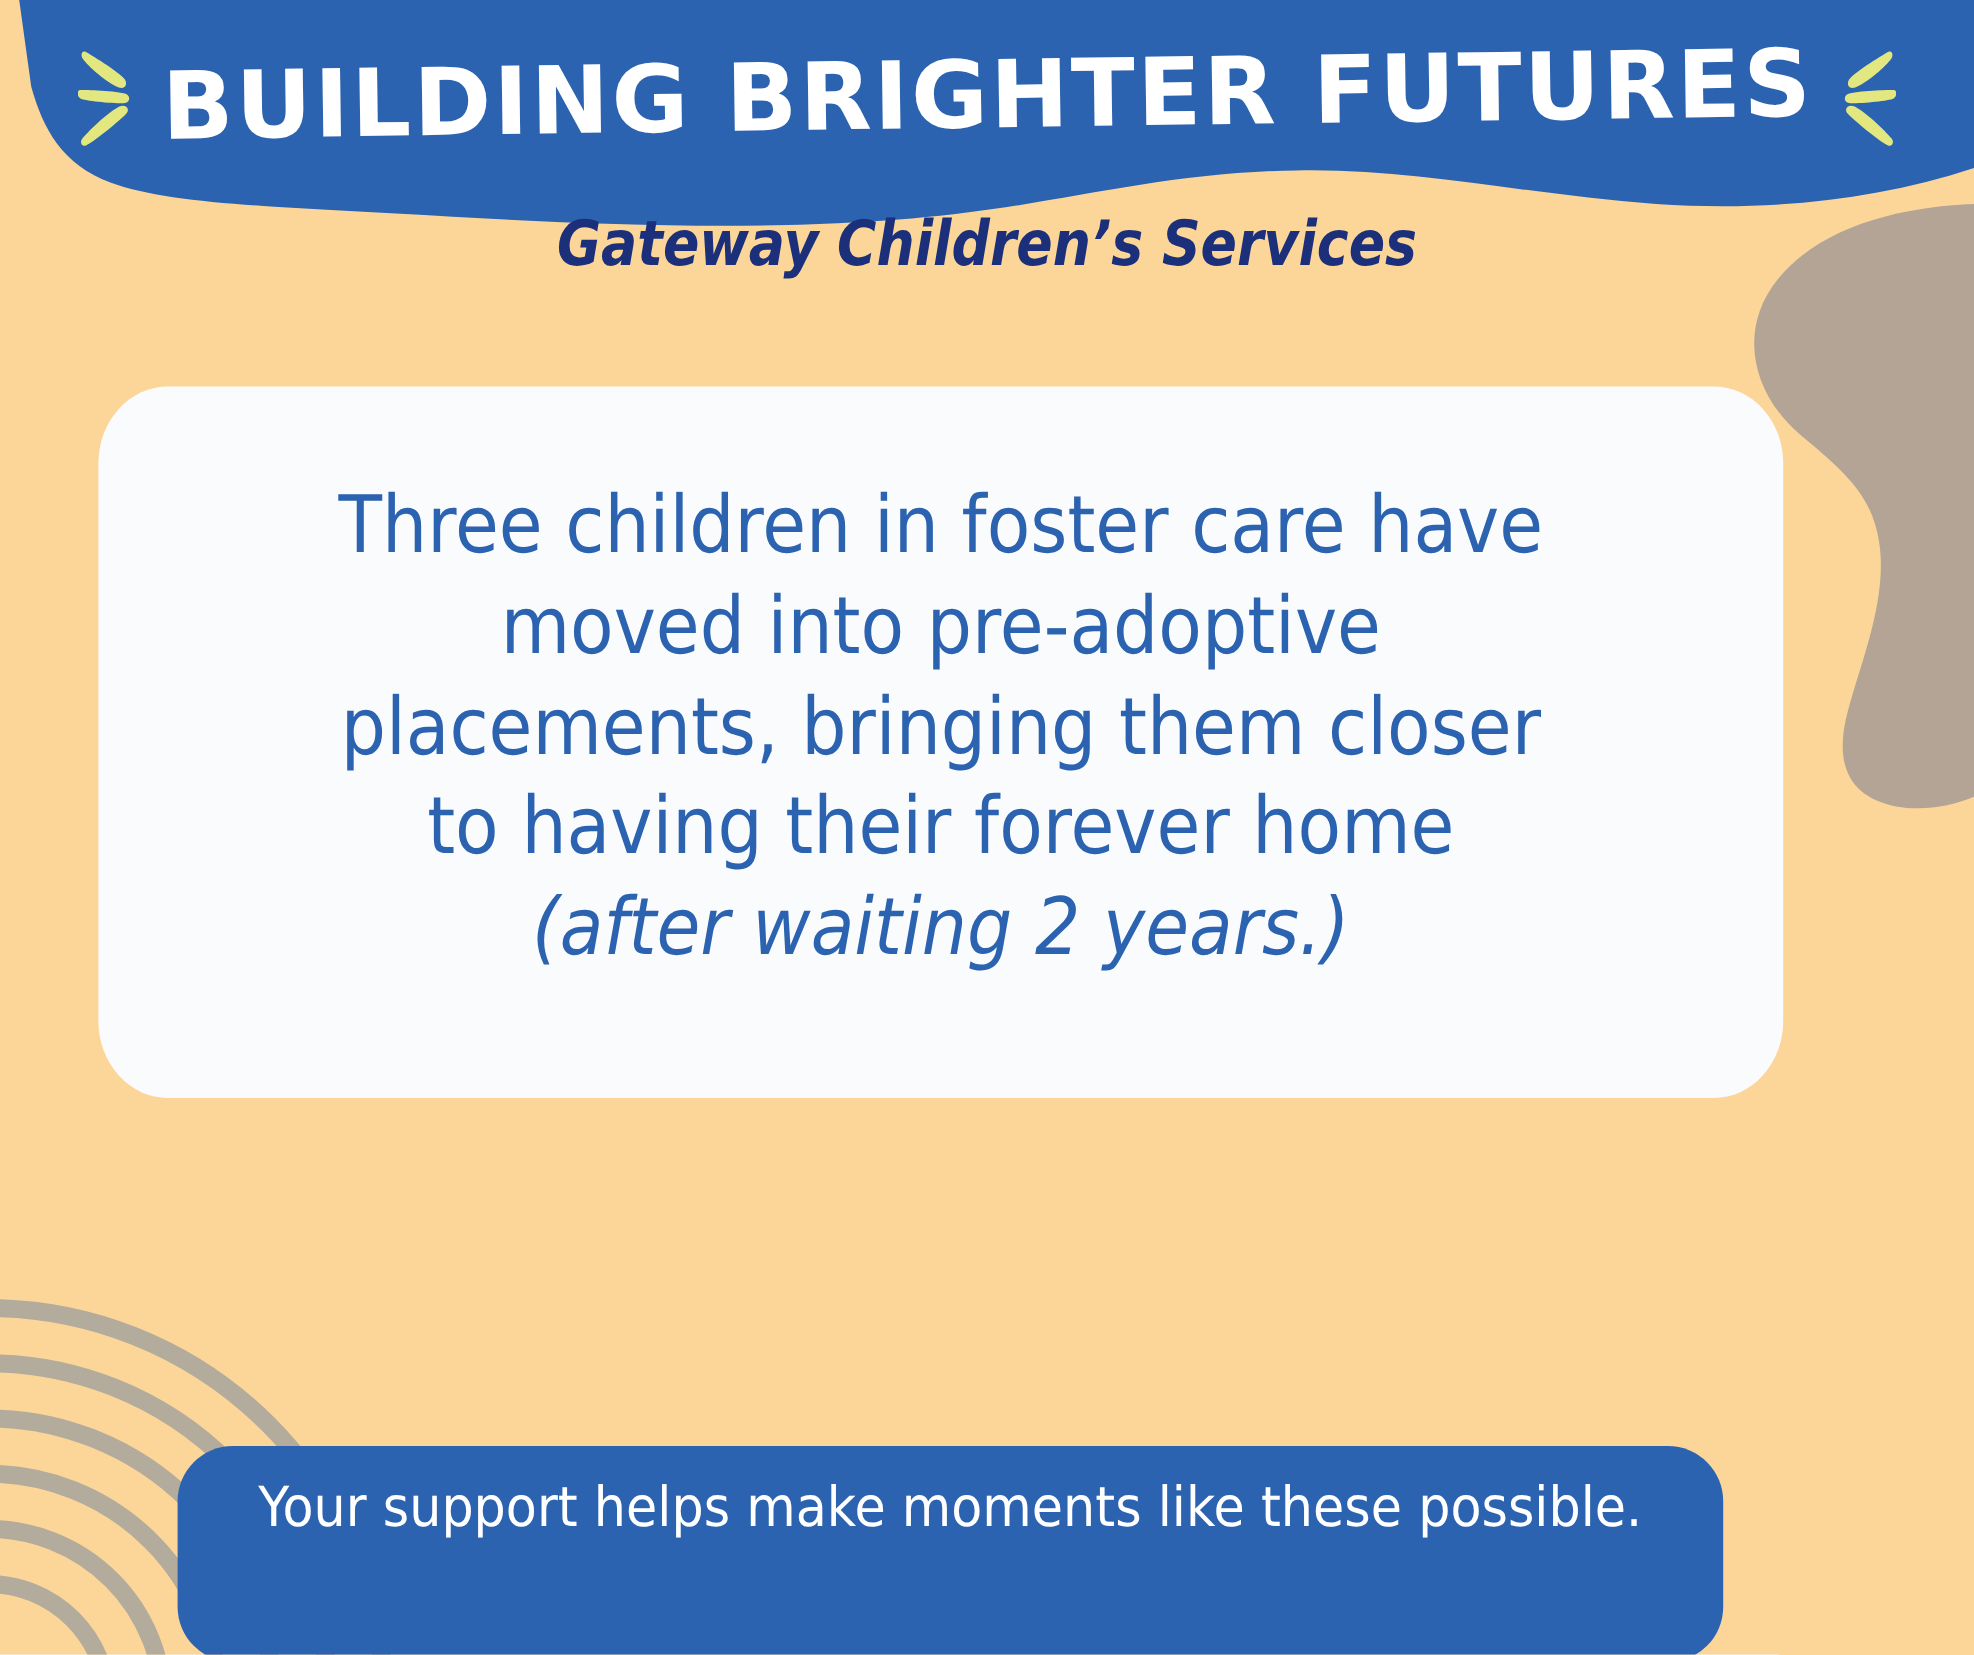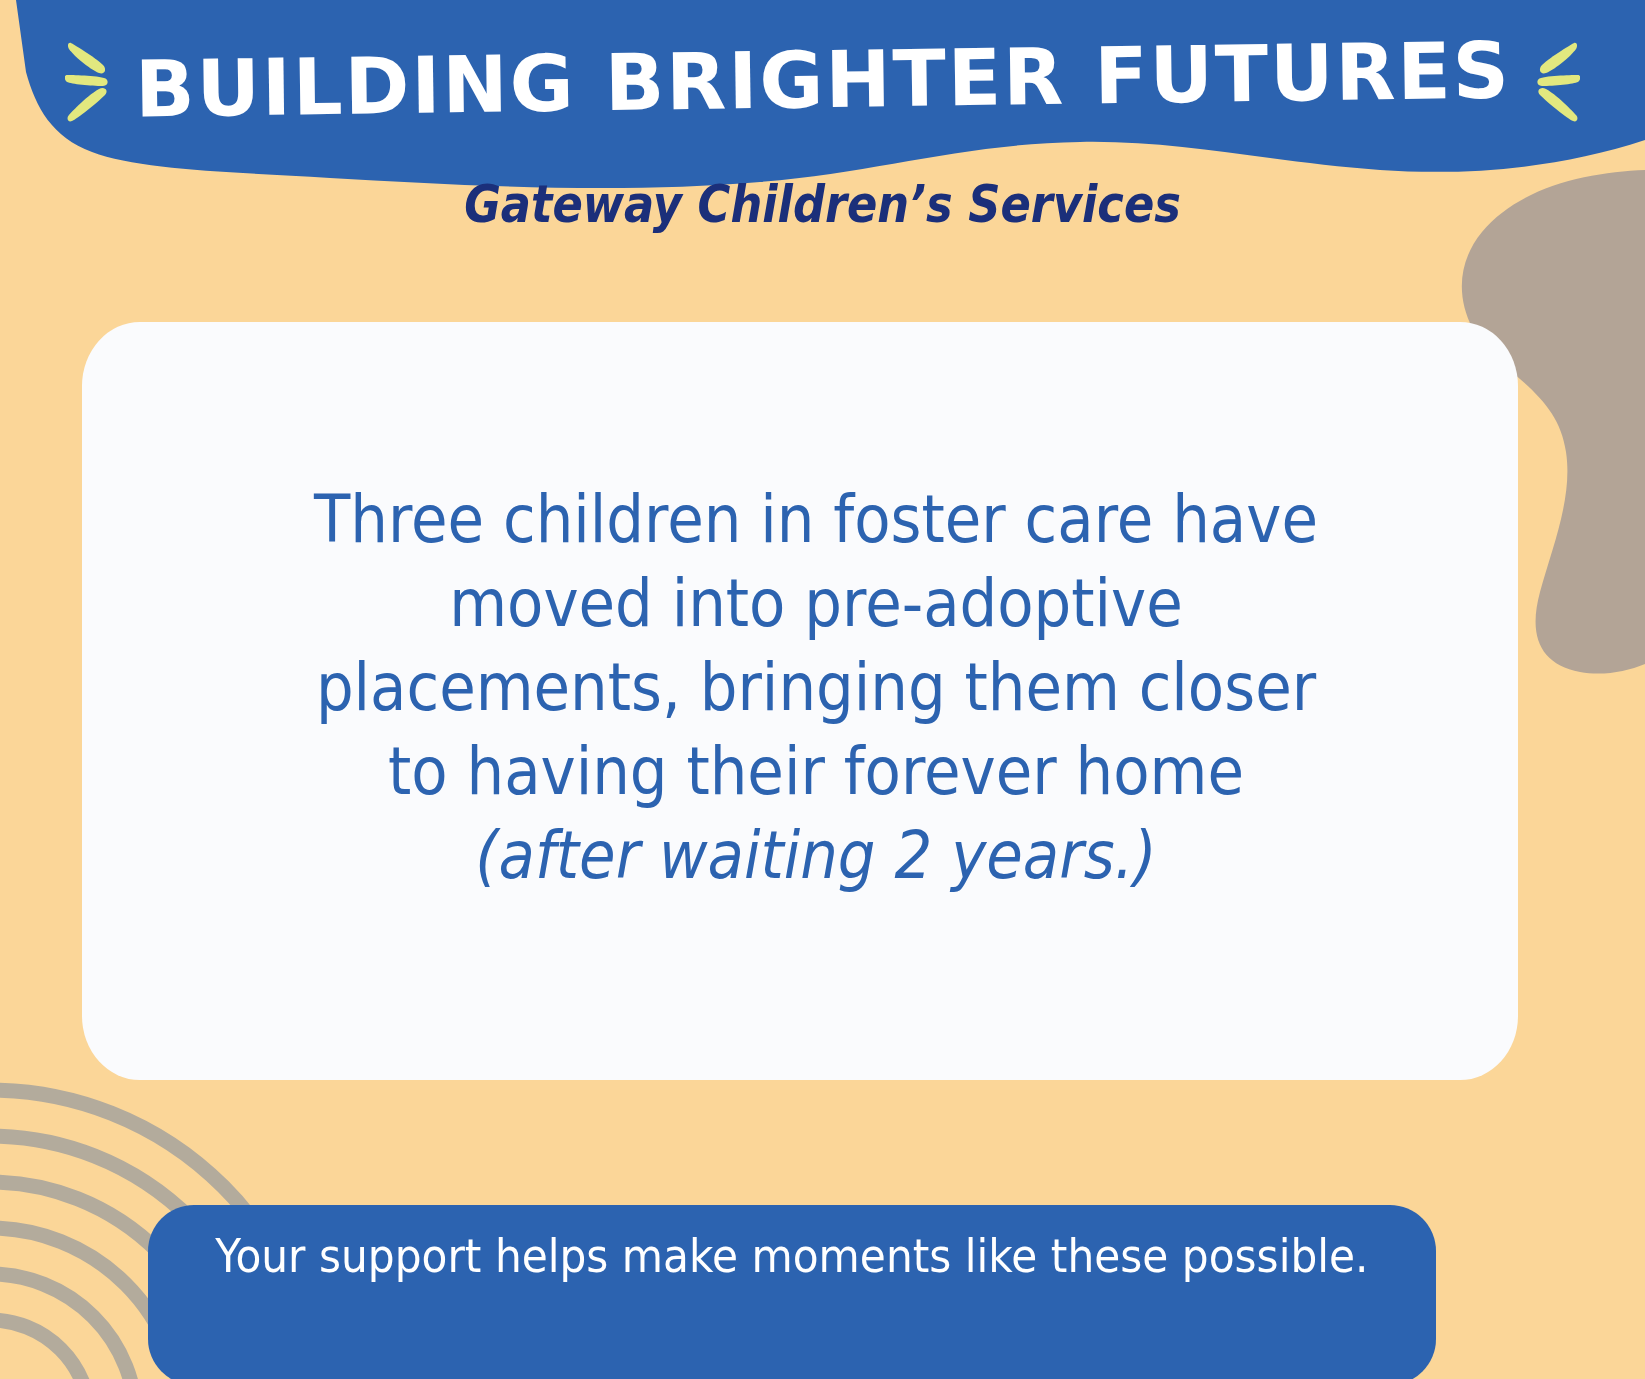--- a/index.html
+++ b/index.html
@@ -84,28 +84,27 @@
     z-index: 4;
     transform: scaleX(0.86);
   }
 
   
   .card {
     position: absolute;
     left: 82px;
     top: 322px;
     width: 1404px;
-    height: 758px;
+    height: 593px;
     background: #fafbfd;
     border-radius: 58px / 64px;
     z-index: 4;
     display: flex;
     align-items: center;
     justify-content: center;
-    padding-left: 32px;
   }
   .card-text {
     width: 1180px;
     text-align: center;
     font-family: "DejaVu Sans", sans-serif;
     font-size: 66px;
     line-height: 1.27;
     color: #2c63b0;
     transform: scaleX(0.9);
     padding-bottom: 26px;

